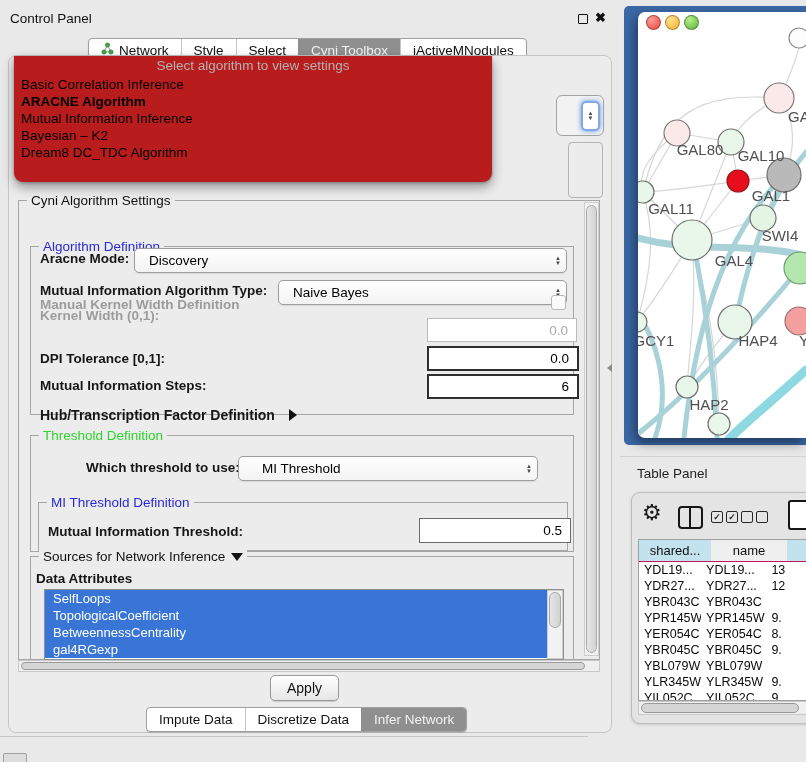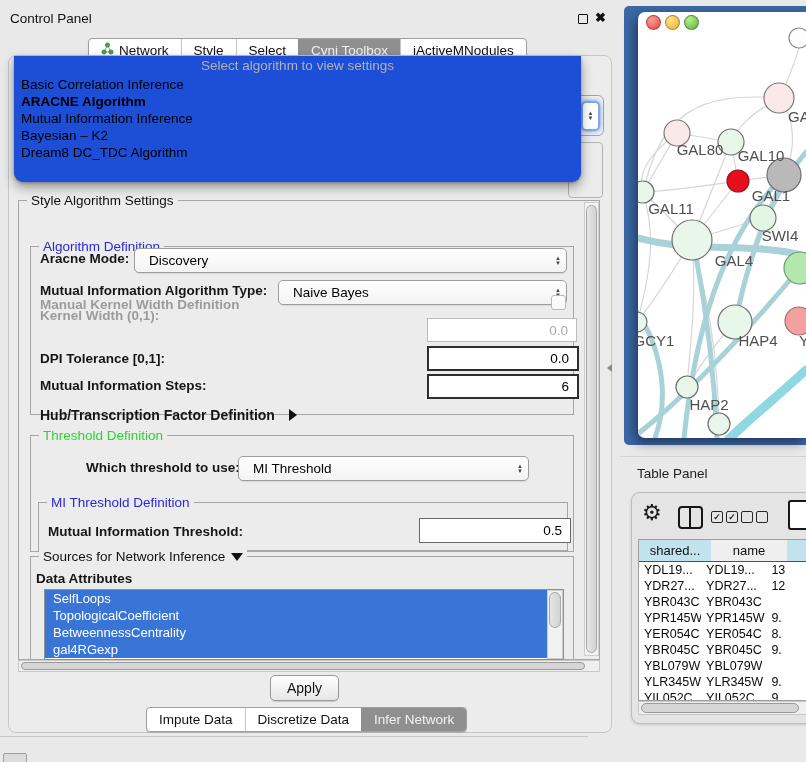--- a/index.html
+++ b/index.html
@@ -23,21 +23,21 @@
          border:1px solid #c6c6c6;border-radius:8px;}
   
   #frag-combo{left:556px;top:95px;width:46px;height:39px;border:1px solid #a3a3a3;
               border-radius:6px;background:#f2f2f2;z-index:10;}
   #frag-spinner{left:581px;top:101px;width:15px;height:26px;border:2px solid #82a8e6;
                 border-radius:5px;background:#fff;box-shadow:0 0 5px rgba(90,140,230,.95);z-index:11;
                 display:flex;flex-direction:column;align-items:center;justify-content:center;}
   #frag-group{left:568px;top:142px;width:33px;height:54px;border:1px solid #b3b3b3;
               border-radius:4px;z-index:9;}
   
-  #popup{left:14px;top:56px;width:567px;height:126px;background:#1d4ed8;z-index:50;
+  #popup{left:14px;top:56px;width:478px;height:126px;background:#b91c1c;z-index:50;
          border-radius:0 0 9px 9px;box-shadow:0 5px 12px rgba(0,0,0,.38),0 1px 3px rgba(0,0,0,.25);}
   #popup-placeholder{height:18px;margin-top:2px;text-align:center;color:#b2b2b2;font-size:13.5px;}
   .popup-item{height:17px;line-height:17px;font-size:13.5px;padding-left:7px;color:#000;}
   .popup-item.sel{font-weight:bold;}
   
   .group{position:absolute;border:1px solid #a6a6a6;}
   .gtitle{position:absolute;top:-8px;left:8px;background:#ececec;padding:0 4px;
           font-size:13.5px;white-space:nowrap;display:flex;align-items:center;gap:6px;}
   .blue{color:#2a2ad4;} .green{color:#2fd32f;}
   .lbl{position:absolute;font-size:13.5px;font-weight:bold;color:#161616;white-space:nowrap;}
@@ -149,21 +149,21 @@
     <div id="popup-items">
         <div class="popup-item">Basic Correlation Inference</div>
         <div class="popup-item sel">ARACNE Algorithm</div>
         <div class="popup-item">Mutual Information Inference</div>
         <div class="popup-item">Bayesian – K2</div>
         <div class="popup-item">Dream8 DC_TDC Algorithm</div>
       </div>
   </div>
 
   <div class="group" style="left:18px;top:200px;width:580px;height:458px;">
-    <div class="gtitle">Style Algorithm Settings</div>
+    <div class="gtitle">Cyni Algorithm Settings</div>
   </div>
   <div class="vtrack" style="left:584px;top:202px;width:13px;height:452px;">
     <div class="vthumb" style="left:1px;top:2px;width:9px;height:446px;"></div>
   </div>
 
   <div class="group" style="left:30px;top:246px;width:542px;height:167px;">
     <div class="gtitle blue">Algorithm Definition</div>
   </div>
   <div class="lbl" style="left:40px;top:251px;">Aracne Mode:</div>
   <div class="combo" style="left:134px;top:248px;width:431px;">
@@ -186,21 +186,21 @@
 
   <div class="lbl" style="left:40px;top:407px;font-size:14px;">
     <span>Hub/Transcription Factor Definition</span>
     <span class="tri-right" style="margin-left:10px;position:relative;top:1px;"></span>
   </div>
 
   <div class="group" style="left:30px;top:435px;width:542px;height:115px;">
     <div class="gtitle green">Threshold Definition</div>
   </div>
   <div class="lbl" style="left:86px;top:460px;">Which threshold to use:</div>
-  <div class="combo" style="left:238px;top:456px;width:289px;">
+  <div class="combo" style="left:238px;top:456px;width:289px;padding-left:9px;">
     <span class="val">MI Threshold</span>
     <span class="spin">▲<br>▼</span>
   </div>
   <div class="group" style="left:38px;top:502px;width:528px;height:47px;">
     <div class="gtitle blue">MI Threshold Definition</div>
   </div>
   <div class="lbl" style="left:48px;top:524px;">Mutual Information Threshold:</div>
   <div class="field f-mid" style="left:419px;top:518px;width:142px;height:23px;">0.5</div>
 
   <div class="group" style="left:30px;top:556px;width:542px;height:102px;border-bottom:none;">

